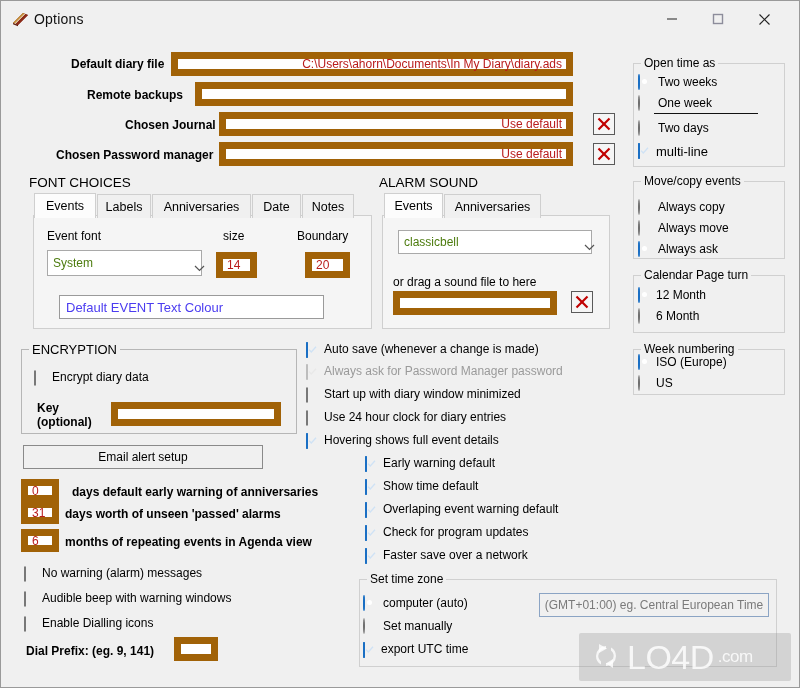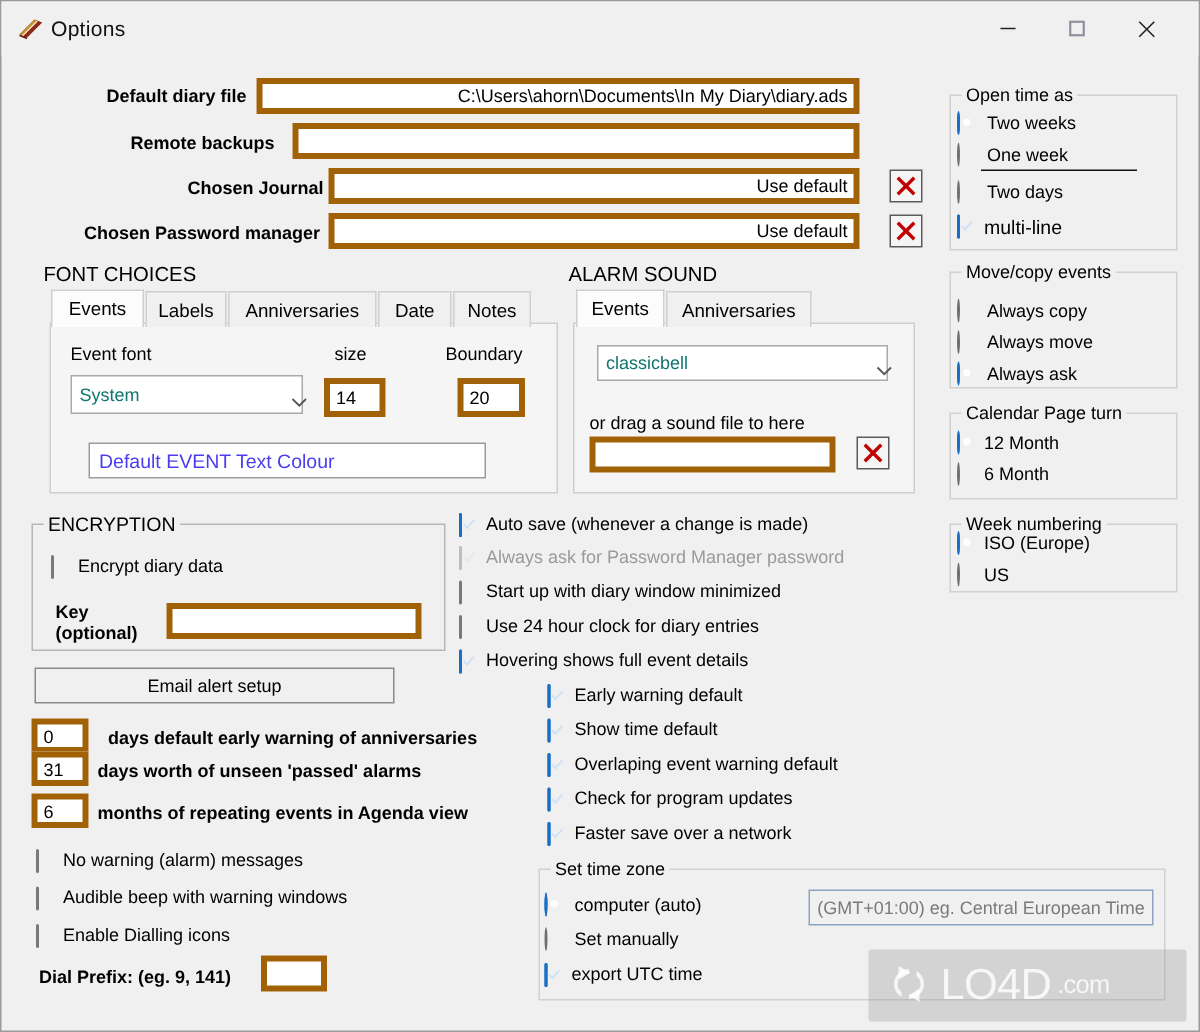--- a/index.html
+++ b/index.html
@@ -39,23 +39,23 @@
   #btn-min{right:104px;}
   #btn-max{right:58px;}
   #btn-close{right:12px;}
   .tb-btn svg{display:block;}
 
   
   .lbl{position:absolute;font-size:12px;color:#000;white-space:nowrap;}
   .lbl.b{font-weight:bold;}
   .txt{
     position:absolute;box-sizing:border-box;
-    background:#fff;border:4px solid #a16207;
+    background:#fff;border:7px solid #a16207;
     font-family:"Liberation Sans", sans-serif;font-size:12px;
-    color:#000000;padding:0 4px;display:flex;align-items:center;
+    color:#b91c1c;padding:0 4px;display:flex;align-items:center;
   }
   .txt.r{justify-content:flex-end;}
   .txt.ro{background:#f0f0f0;color:#7a7a7a;border:1px solid #8ba4c4;}
   .btnbox{
     position:absolute;box-sizing:border-box;
     background:#f0f0f0;border:1px solid #8a8a8a;
     display:flex;align-items:center;justify-content:center;
     font-size:12px;color:#000000;
   }
   .xbtn{
@@ -109,42 +109,42 @@
   }
   .tab.sel{background:#fcfcfc;height:25px;border-color:#cfcfcf;}
   .tabpane{
     position:absolute;box-sizing:border-box;
     background:#f5f5f5;border:1px solid #cfcfcf;
   }
   
   .combo{
     position:absolute;box-sizing:border-box;background:#fff;
     border:1px solid #a9a9a9;display:flex;align-items:center;
-    font-size:12px;padding-left:5px;color:#0f766e;
+    font-size:12px;padding-left:5px;color:#4d7c0f;
   }
   .combo .arrow{
     position:absolute;right:7px;top:50%;margin-top:-2px;
     width:0;height:0;
   }
   .hrline{position:absolute;height:1px;background:#111;}
   .colorbox{
     position:absolute;box-sizing:border-box;background:#fff;
     border:1px solid #9a9a9a;display:flex;align-items:center;
     padding-left:6px;font-size:13px;color:#4b3cf0;
   }
   
   #wm{
     position:absolute;right:8px;bottom:6px;
     width:212px;height:48px;
     background:rgba(150,150,150,.32);
     display:flex;align-items:center;
     border-radius:2px;
   }
   #wm .wm-txt{
-    font-size:29px;color:rgba(255,255,255,.82);
+    font-size:34px;color:rgba(255,255,255,.82);
     letter-spacing:-.5px;margin-left:4px;
     font-family:"Liberation Sans", sans-serif;
   }
   #wm .wm-sm{font-size:17px;}
   #wm .wm-icon{margin-left:10px;}
 </style>
 </head>
 <body>
 
 <div id="win">

